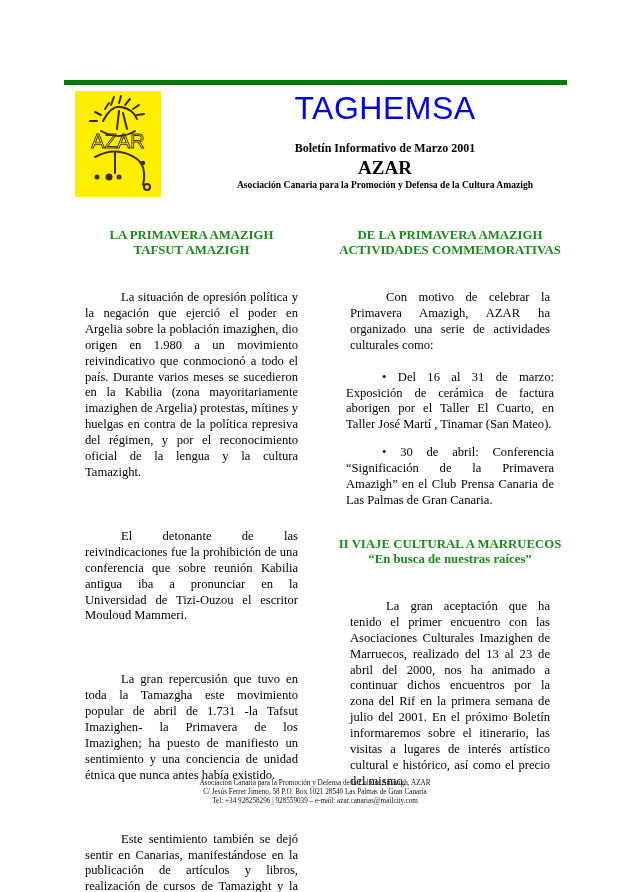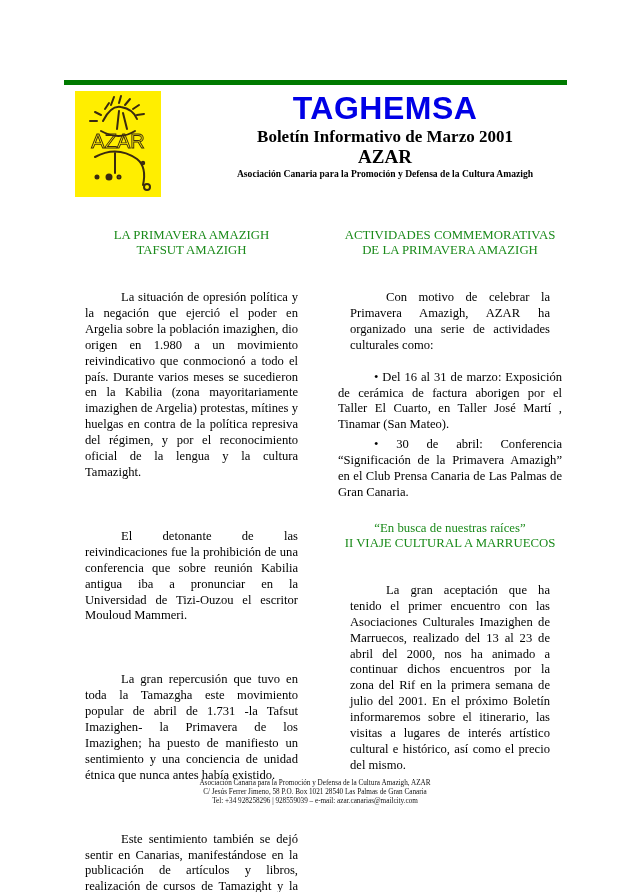--- a/index.html
+++ b/index.html
@@ -2,34 +2,34 @@
 <html><head>
 <meta charset="utf-8">
 <style>
   html, body { margin: 0; padding: 0; background: #ffffff; }
   body { width: 629px; height: 892px; position: relative; overflow: hidden;
          font-family: "Liberation Serif", "DejaVu Serif", serif; color: #000; }
   .topbar { position: absolute; left: 64px; top: 80px; width: 503px; height: 5px; background: #007a00; }
   .logo { position: absolute; left: 75px; top: 91px; width: 86px; height: 106px; background: #ffee00; }
   .logo svg { width: 100%; height: 100%; display: block; }
   .masthead { position: absolute; left: 200px; top: 90px; width: 370px; text-align: center; }
-  .title { font-family: "Liberation Sans", "DejaVu Sans", sans-serif; font-weight: bold; color: #0000e6;
+  .title { font-family: "Liberation Sans", "DejaVu Sans", sans-serif; font-weight: normal; color: #0000e6;
            font-size: 32px; line-height: 36px; letter-spacing: 0.5px; }
-  .subtitle { font-weight: bold; font-size: 17px; line-height: 18px; margin-top: 2px; }
+  .subtitle { font-weight: bold; font-size: 12px; line-height: 18px; margin-top: 13px; }
   .org { font-weight: bold; font-size: 19px; line-height: 20px; margin-top: 1px; }
   .orgfull { font-weight: bold; font-size: 9.6px; line-height: 13px; }
 
   .col { position: absolute; top: 228px; font-size: 12.6px; line-height: 15.9px; text-align: justify; }
   .col-left { left: 69px; width: 245px; }
   .col-right { left: 334px; width: 232px; }
-  .heading { color: #1a8a1a; font-weight: normal; text-align: center; font-size: 12.8px; line-height: 15px; }
+  .heading { color: #1a8a1a; font-weight: bold; text-align: center; font-size: 12.8px; line-height: 15px; }
   .heading .sub { display: block; }
   .para { margin: 16px; text-indent: 36px; }
   .gap { height: 16px; }
-  .bullet { margin: 4px; text-indent: 36px; }
+  .bullet { margin: 12px; text-indent: 36px; }
   .footer { position: absolute; left: 150px; top: 779px; width: 330px; text-align: center;
             font-size: 7.2px; line-height: 9.2px; color: #111; }
 </style>
 </head>
 <body>
 
 <div class="topbar"></div>
 
 <div class="logo">
   <svg viewBox="0 0 86 106">
@@ -68,31 +68,31 @@
   <div class="gap"></div>
   <p class="para">El detonante de las reivindicaciones fue la prohibición de una conferencia que sobre reunión Kabilia antigua iba a pronunciar en la Universidad de Tizi-Ouzou el escritor Mouloud Mammeri.</p>
   <div class="gap"></div>
   <p class="para">La gran repercusión que tuvo en toda la Tamazgha este movimiento popular de abril de 1.731 -la Tafsut Imazighen- la Primavera de los Imazighen; ha puesto de manifiesto un sentimiento y una conciencia de unidad étnica que nunca antes había existido.</p>
   <div class="gap"></div>
   <p class="para">Este sentimiento también se dejó sentir en Canarias, manifestándose en la publicación de artículos y libros, realización de cursos de Tamazight y la de despertar un gran interés por salvaguardar el patrimonio arqueológico y cultural de Canarias.</p>
 </div>
 
 <div class="col col-right">
   <div class="heading">
+    <span class="sub">DE LA PRIMAVERA AMAZIGH</span>
     <span class="sub">ACTIVIDADES COMMEMORATIVAS</span>
-    <span class="sub">DE LA PRIMAVERA AMAZIGH</span>
   </div>
   <div class="gap"></div>
   <p class="para">Con motivo de celebrar la Primavera Amazigh, AZAR  ha organizado una serie de actividades culturales como:</p>
   <p class="bullet">• Del 16 al 31 de marzo: Exposición de cerámica de factura aborigen por el Taller El Cuarto, en Taller José Martí , Tinamar (San Mateo).</p>
   <p class="bullet">• 30 de abril: Conferencia “Significación de la Primavera Amazigh” en el Club Prensa Canaria de Las Palmas de Gran Canaria.</p>
   <div class="gap"></div>
   <div class="heading">
+    <span class="sub">II VIAJE CULTURAL A MARRUECOS</span>
     <span class="sub">“En busca de nuestras raíces”</span>
-    <span class="sub">II VIAJE CULTURAL A MARRUECOS</span>
   </div>
   <div class="gap"></div>
   <p class="para">La gran aceptación que ha tenido el primer encuentro con las Asociaciones Culturales Imazighen de Marruecos, realizado del 13 al 23 de abril del 2000, nos ha animado a continuar dichos encuentros por la zona del Rif en la primera semana de julio del 2001. En el próximo Boletín informaremos sobre el itinerario, las visitas a lugares de interés artístico cultural e histórico, así como el precio del mismo.</p>
 </div>
 
 <div class="footer">
   <div>Asociación Canaria para la Promoción y Defensa de la Cultura Amazigh, AZAR</div>
   <div>C/ Jesús Ferrer Jimeno, 58 P.O. Box 1021 28540 Las Palmas de Gran Canaria</div>
   <div>Tel: +34 928258296 | 928559039 – e-mail: azar.canarias@mailcity.com</div>
 </div>

